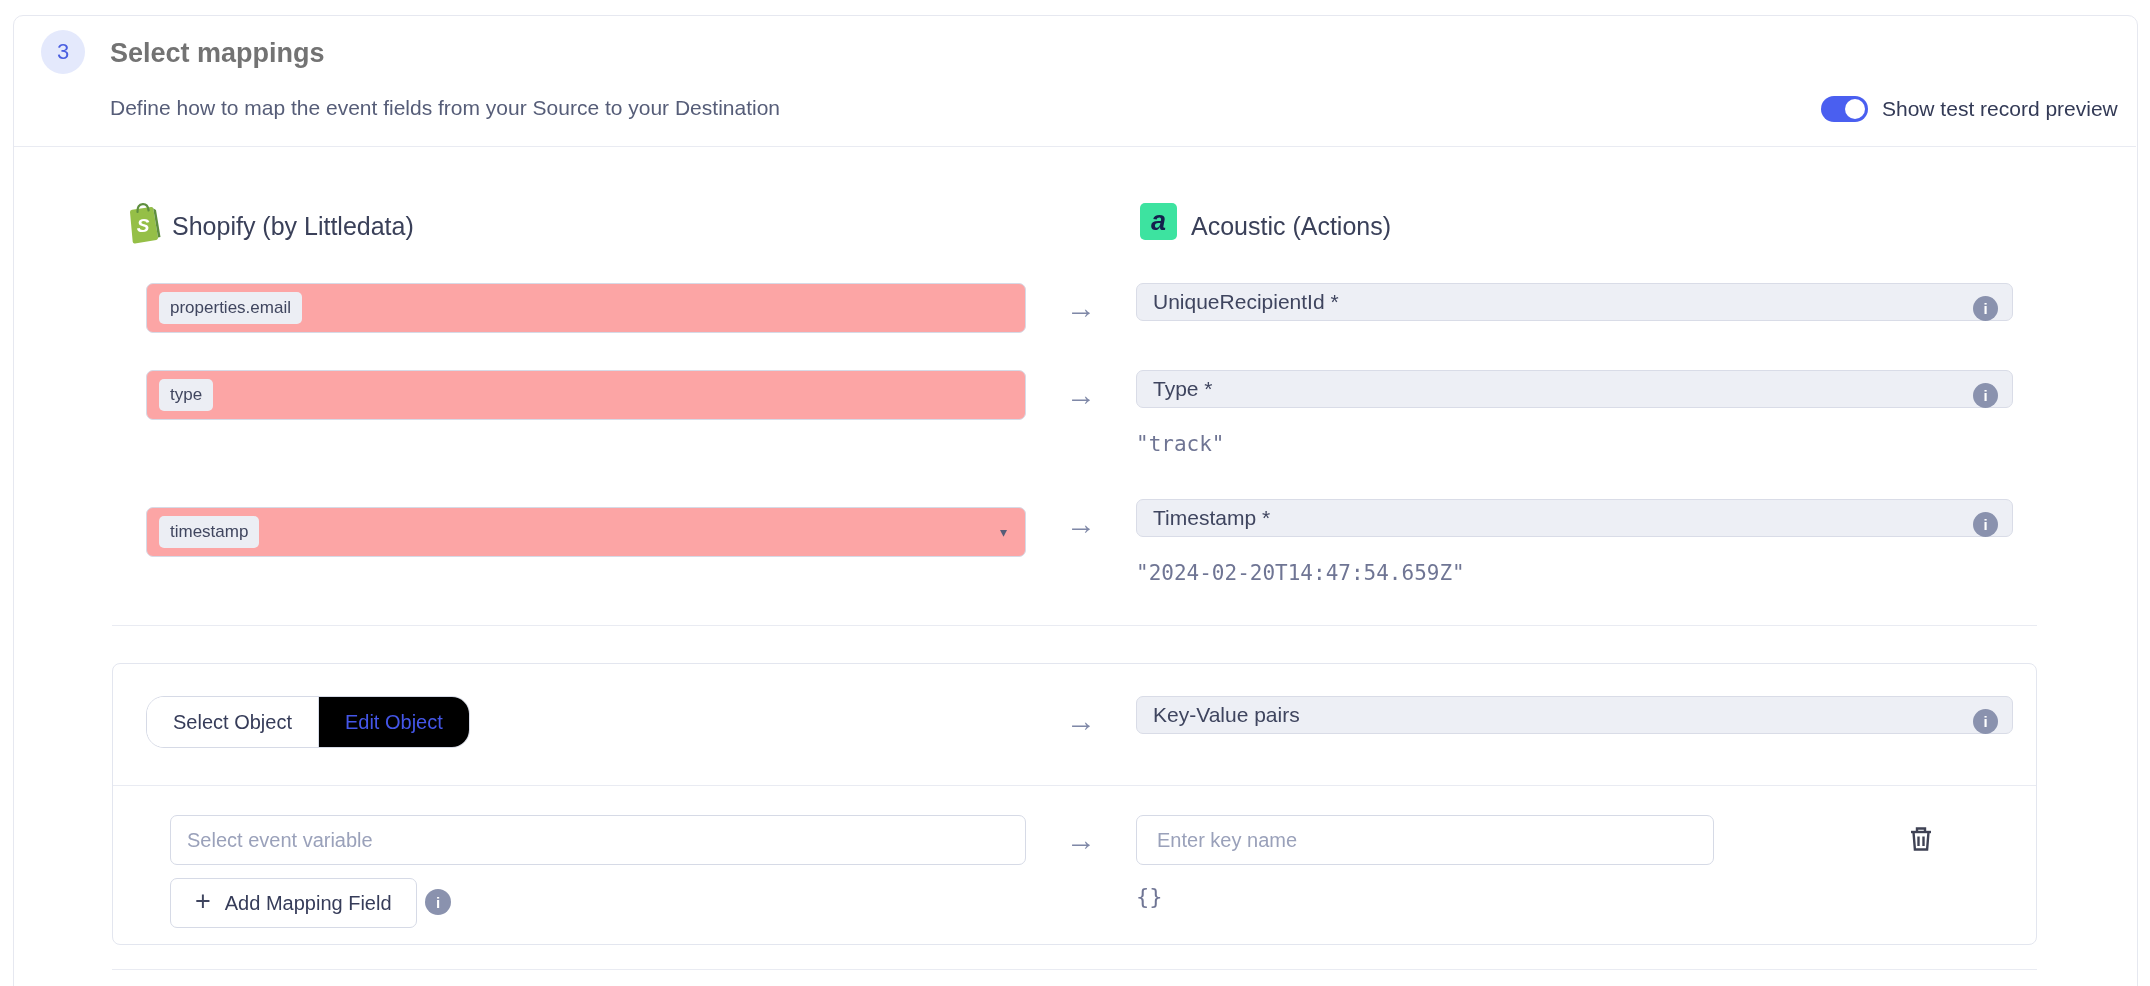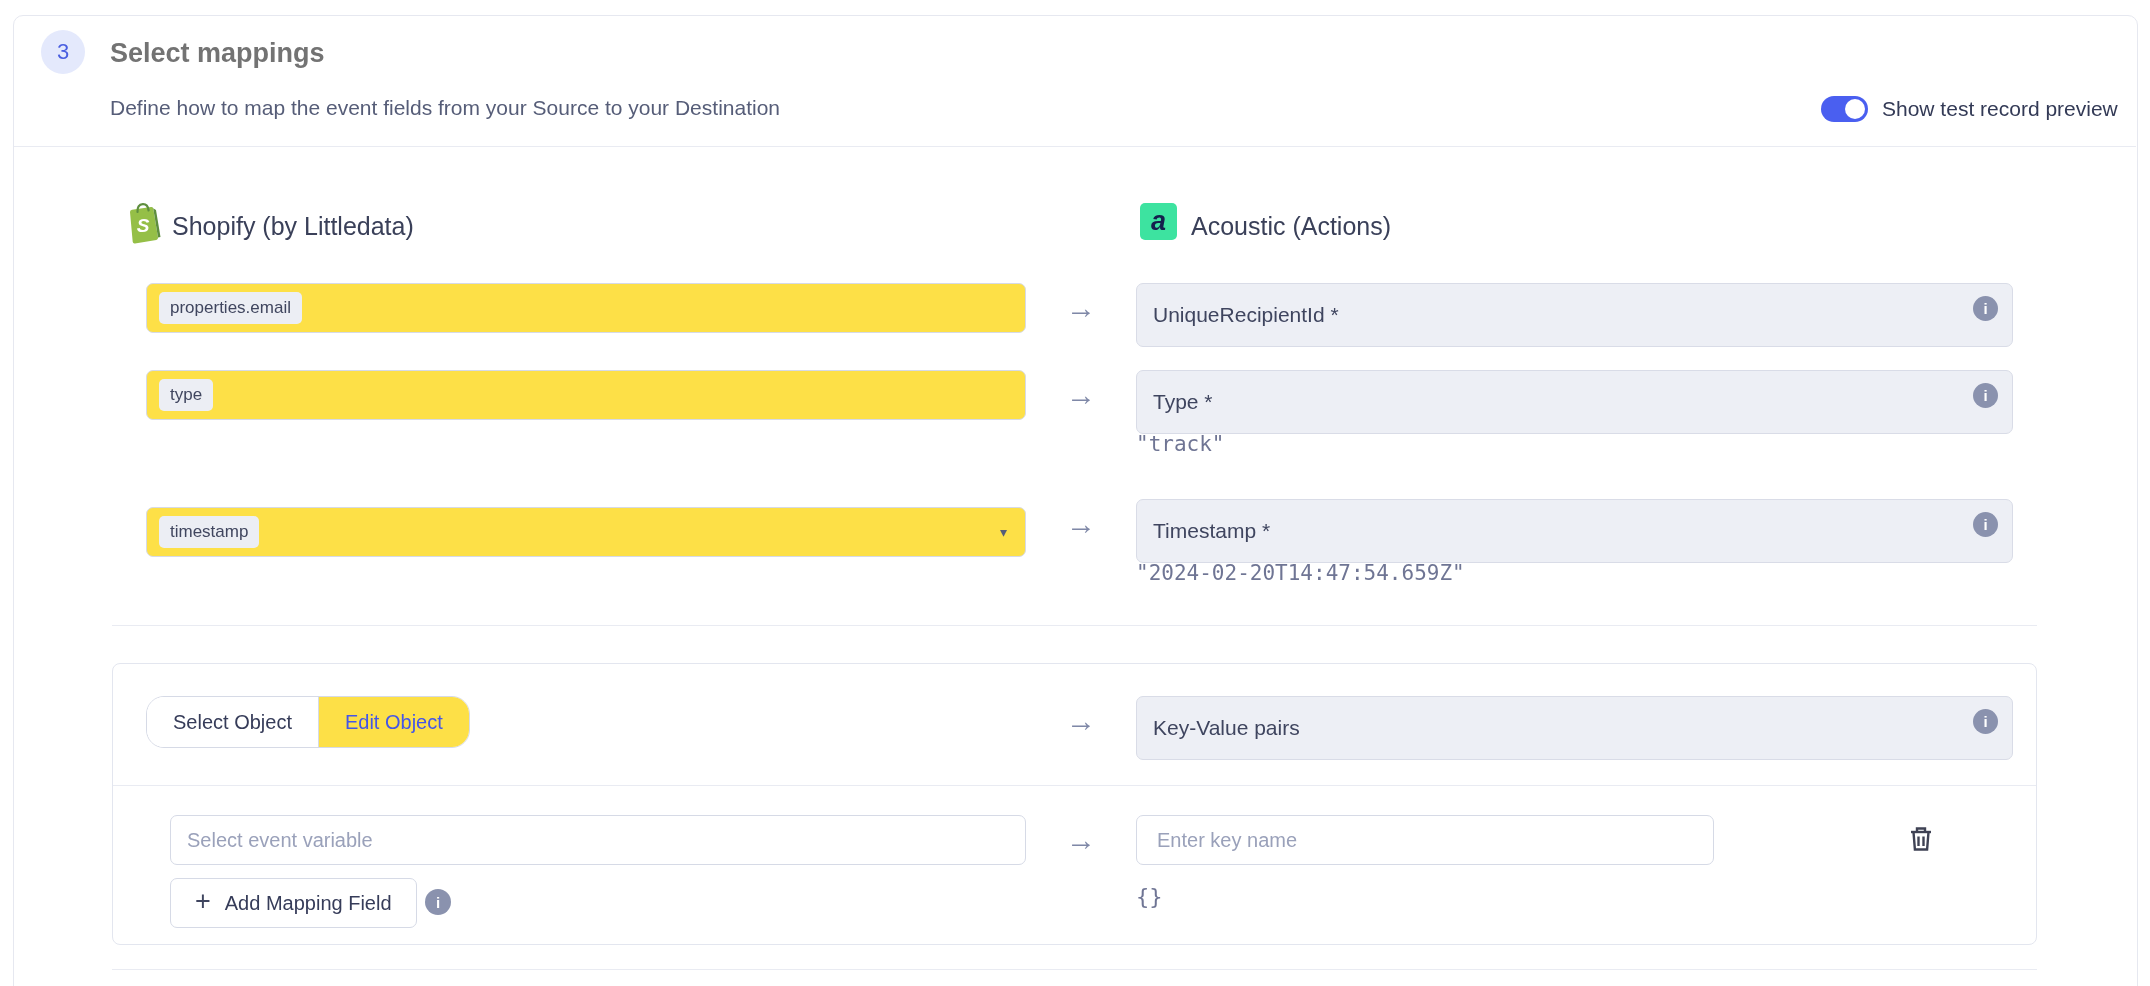--- a/index.html
+++ b/index.html
@@ -20,36 +20,36 @@
   .toggle .knob{position:absolute;right:3px;top:3px;width:20px;height:20px;border-radius:50%;background:#fff;}
   .toggle-label{left:1882px;top:97px;font-size:21px;color:#333a56;}
 
   
   .app-label{font-size:25px;color:#3a4059;}
   .acoustic-icon{left:1140px;top:203px;width:37px;height:37px;border-radius:5px;background:#3de3a0;
                  display:flex;align-items:center;justify-content:center;font-weight:800;font-style:italic;
                  font-size:27px;color:#141f4d;}
 
   
-  .src-input{width:880px;height:50px;background:#fde047;border:1px solid #d6dae6;border-radius:7px;
+  .src-input{width:880px;height:50px;background:#fca5a5;border:1px solid #d6dae6;border-radius:7px;
              box-sizing:border-box;display:flex;align-items:center;padding:0 12px;}
   .chip{background:#eceef4;border-radius:5px;padding:6px 11px;font-size:17px;color:#40465f;}
   .caret{position:absolute;right:18px;top:16px;font-size:14px;color:#565d78;}
   .arrow-cell{left:1026px;width:110px;text-align:center;font-size:30px;color:#7f88a7;}
-  .dest-field{left:1136px;width:877px;height:64px;background:#edeff5;border:1px solid #d9dce7;border-radius:7px;
+  .dest-field{left:1136px;width:877px;height:38px;background:#edeff5;border:1px solid #d9dce7;border-radius:7px;
               box-sizing:border-box;display:flex;align-items:center;padding:0 16px;font-size:21px;color:#3f455f;}
   .info-icon{position:absolute;right:14px;top:12px;width:25px;height:25px;border-radius:50%;background:#8a92ae;
              color:#fff;font-size:15px;font-weight:700;display:flex;align-items:center;justify-content:center;}
   .preview-code{left:1136px;font-family:"DejaVu Sans Mono",monospace;font-size:21px;color:#6f7594;}
 
   
   .subpanel{left:112px;top:663px;width:1925px;height:282px;border:1px solid #e3e6ef;border-radius:8px;box-sizing:border-box;}
   .tab-group{left:146px;top:696px;display:flex;border:1px solid #d6dae6;border-radius:18px;overflow:hidden;background:#fff;}
   .tab{height:50px;display:flex;align-items:center;padding:0 26px;font-size:20px;color:#363c59;background:#fff;cursor:pointer;}
-  .tab.active{background:#fde047;color:#4456e8;border-left:1px solid #d6dae6;}
+  .tab.active{background:#000000;color:#4456e8;border-left:1px solid #d6dae6;}
   .text-input{height:50px;background:#fff;border:1px solid #d6dae6;border-radius:7px;box-sizing:border-box;
               padding:0 16px;font-size:20px;color:#363c59;font-family:"Liberation Sans",sans-serif;outline:none;}
   .text-input::placeholder{color:#9aa1ba;}
   .add-btn{left:170px;top:878px;height:48px;background:#fff;border:1px solid #d6dae6;border-radius:7px;
            display:flex;align-items:center;gap:14px;padding:0 24px;font-size:20px;color:#363c59;cursor:pointer;}
   .add-btn .plus{font-size:27px;color:#3f455f;line-height:1;margin-top:-3px;}
   .info-standalone{width:26px;height:26px;border-radius:50%;background:#8a92ae;color:#fff;font-size:15px;
                    font-weight:700;display:flex;align-items:center;justify-content:center;}
 </style>
 </head>

